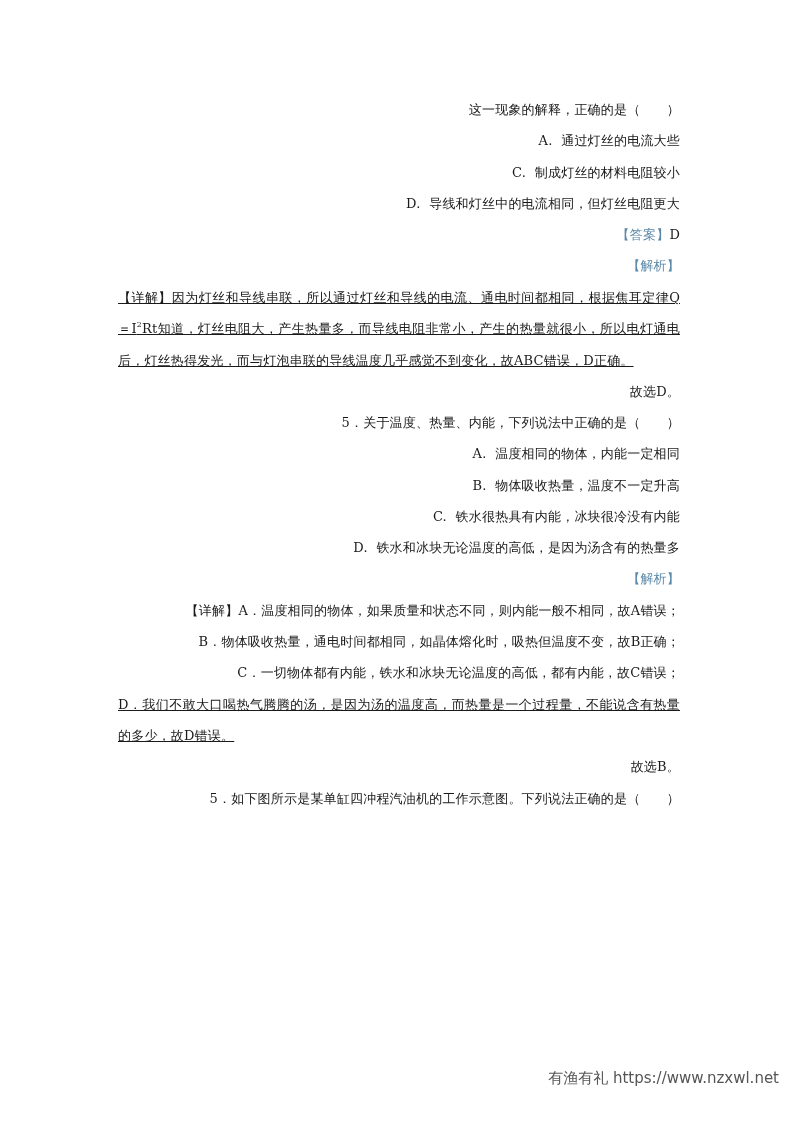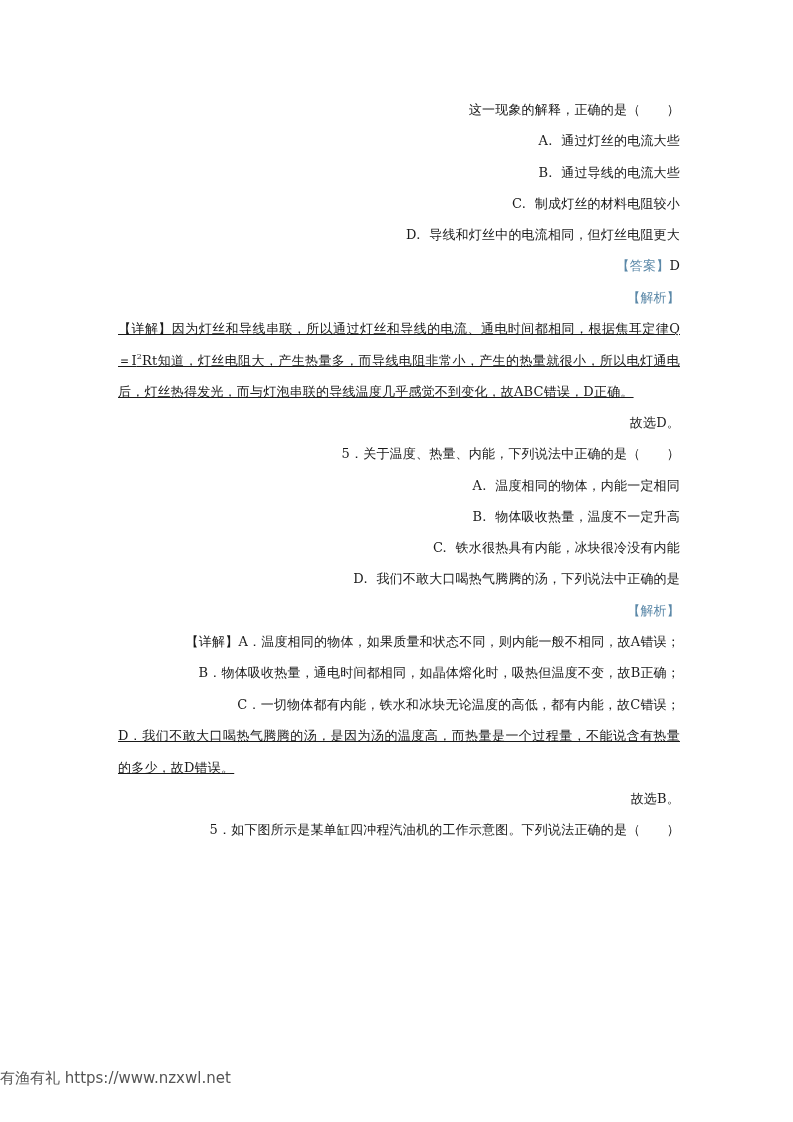--- a/index.html
+++ b/index.html
@@ -47,38 +47,35 @@
   sup {
     font-size: 8px;
     vertical-align: 6px;
     line-height: 0;
   }
   .footer {
     position: absolute;
     left: 0;
     width: 779px;
     top: 1069px;
-    text-align: left;
+    text-align: right;
     font-family: "DejaVu Sans", "Liberation Sans", sans-serif;
     font-size: 15px;
     color: #555555;
   }
 </style>
 </head>
 <body>
 
 <div class="page">
 
   <div class="line">这一现象的解释，正确的是（　　）</div>
 
   <div class="line">
     <span>A.</span>&nbsp;&nbsp;<span>通过灯丝的电流大些</span>
-  </div>
-  <div class="line">
-    <span>B.</span>&nbsp;&nbsp;<span>通过导线的电流大些</span>
   </div>
   <div class="line">
     <span>C.</span>&nbsp;&nbsp;<span>制成灯丝的材料电阻较小</span>
   </div>
   <div class="line">
     <span>D.</span>&nbsp;&nbsp;<span>导线和灯丝中的电流相同，但灯丝电阻更大</span>
   </div>
 
   <div class="line">
     <span class="tag">【答案】</span><span>D</span>
@@ -98,21 +95,21 @@
   <div class="line">
     <span>A.</span>&nbsp;&nbsp;<span>温度相同的物体，内能一定相同</span>
   </div>
   <div class="line">
     <span>B.</span>&nbsp;&nbsp;<span>物体吸收热量，温度不一定升高</span>
   </div>
   <div class="line">
     <span>C.</span>&nbsp;&nbsp;<span>铁水很热具有内能，冰块很冷没有内能</span>
   </div>
   <div class="line">
-    <span>D.</span>&nbsp;&nbsp;<span>我们不敢大口喝热气腾腾的汤，下列说法中正确的是</span>
+    <span>D.</span>&nbsp;&nbsp;<span>铁水和冰块无论温度的高低，是因为汤含有的热量多</span>
   </div>
 
   <div class="line">
     <span class="tag">【解析】</span>
   </div>
 
   <div class="line">
     <span class="bracket-tag">【详解】</span><span>A．温度相同的物体，如果质量和状态不同，则内能一般不相同，故A错误；</span>
   </div>
   <div class="line">B．物体吸收热量，通电时间都相同，如晶体熔化时，吸热但温度不变，故B正确；</div>

